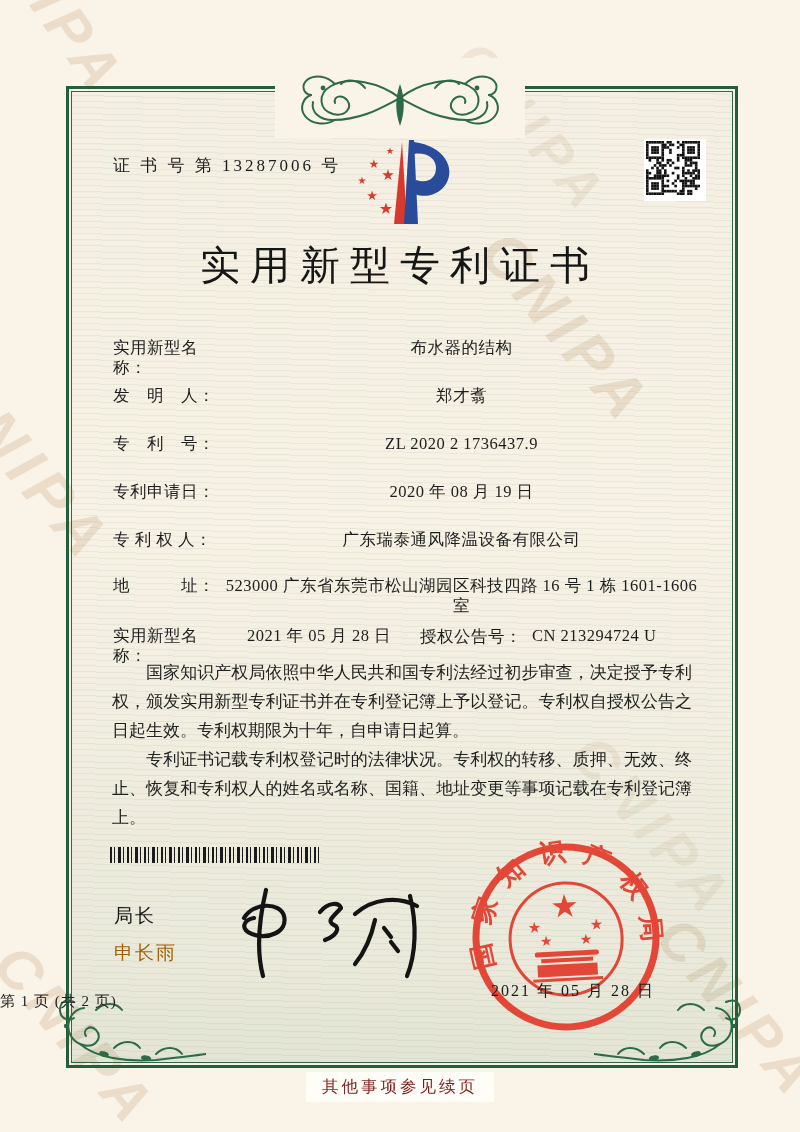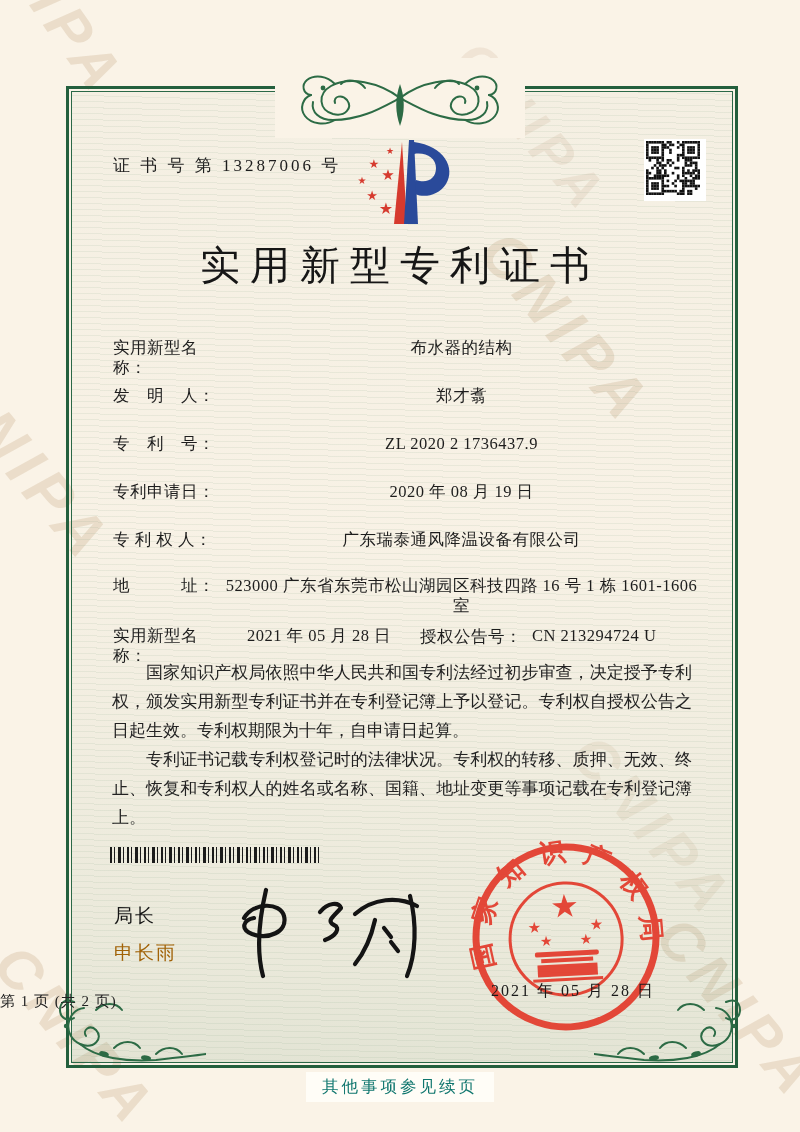--- a/index.html
+++ b/index.html
@@ -49,21 +49,21 @@
      font-size:19px;color:#151515;z-index:3;letter-spacing:2px;}
   .sig-name{position:absolute;left:114px;top:940px;font-family:"Liberation Sans", sans-serif;
      font-size:19px;color:#a16207;z-index:3;letter-spacing:2px;}
   .sig-script{position:absolute;left:228px;top:876px;z-index:3;}
   .seal{position:absolute;left:468px;top:839px;width:196px;height:196px;z-index:3;transform:rotate(-3deg);}
   .seal-date{position:absolute;left:491px;top:981px;font-size:16px;color:#1a1a1a;letter-spacing:2px;z-index:4;white-space:nowrap;}
 
   
   .page-num{position:absolute;left:0;right:0;top:992px;text-align:left;font-size:15px;color:#222;z-index:3;letter-spacing:1px;}
   .note{position:absolute;left:50%;transform:translateX(-50%);top:1072px;background:#fffdf7;
-     padding:4px 16px;font-size:16.5px;color:#0f766e;letter-spacing:3px;z-index:3;white-space:nowrap;}
+     padding:4px 16px;font-size:16.5px;color:#7f1d1d;letter-spacing:3px;z-index:3;white-space:nowrap;}
 
   .green-stroke{stroke:#2c6b45;fill:none;stroke-width:2;stroke-linecap:round;}
   .green-fill{fill:#2c6b45;}
 </style>
 </head>
 <body>
 
 <div id="page">
 
   <div class="wm" style="left:-58px;top:-34px;font-size:58px;transform:rotate(55deg);">CNIPA</div>

